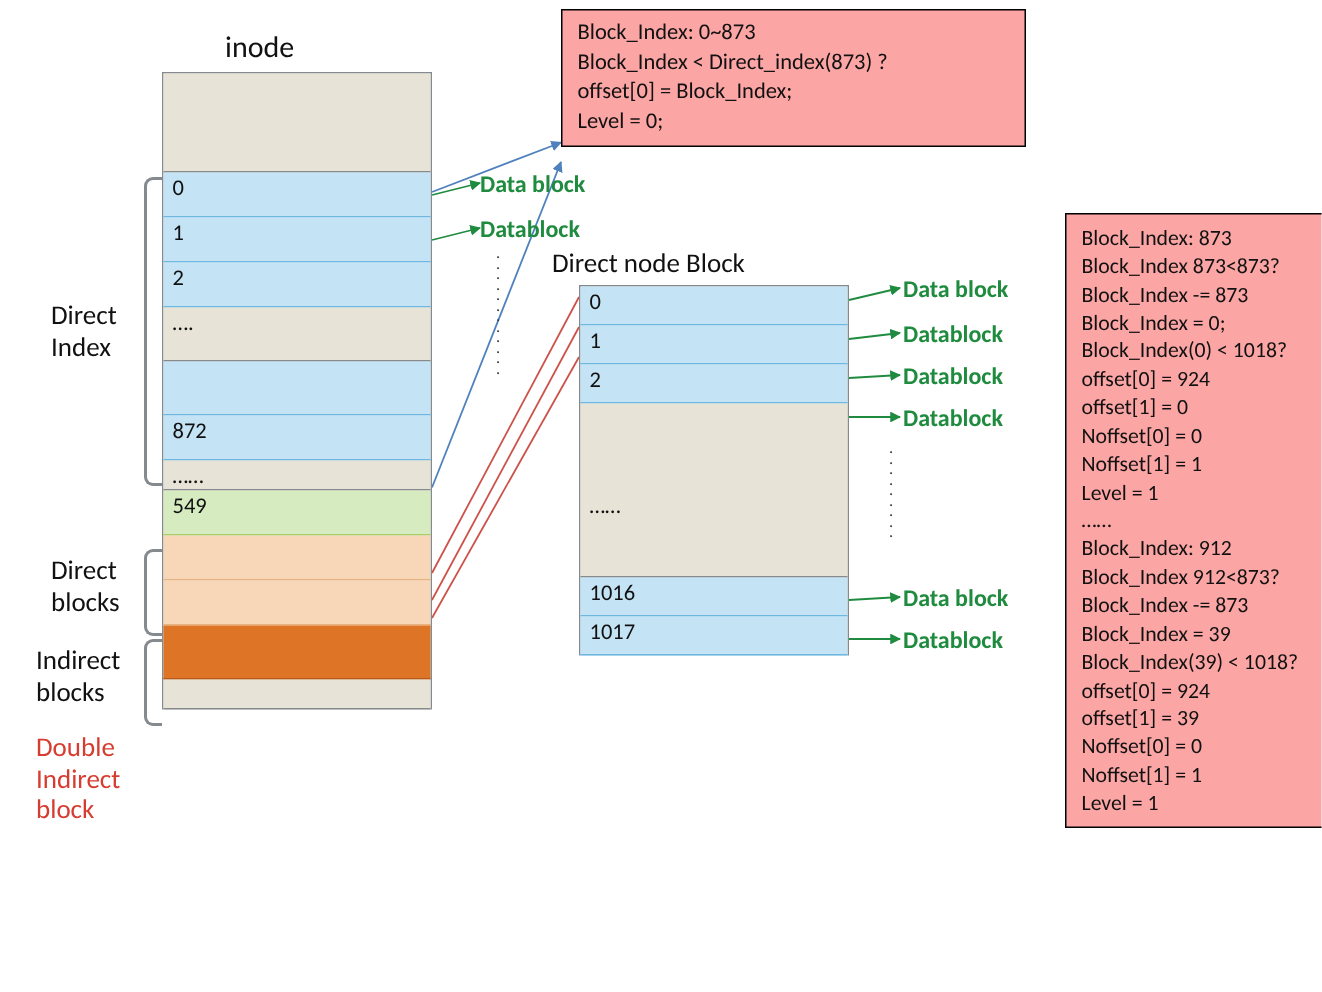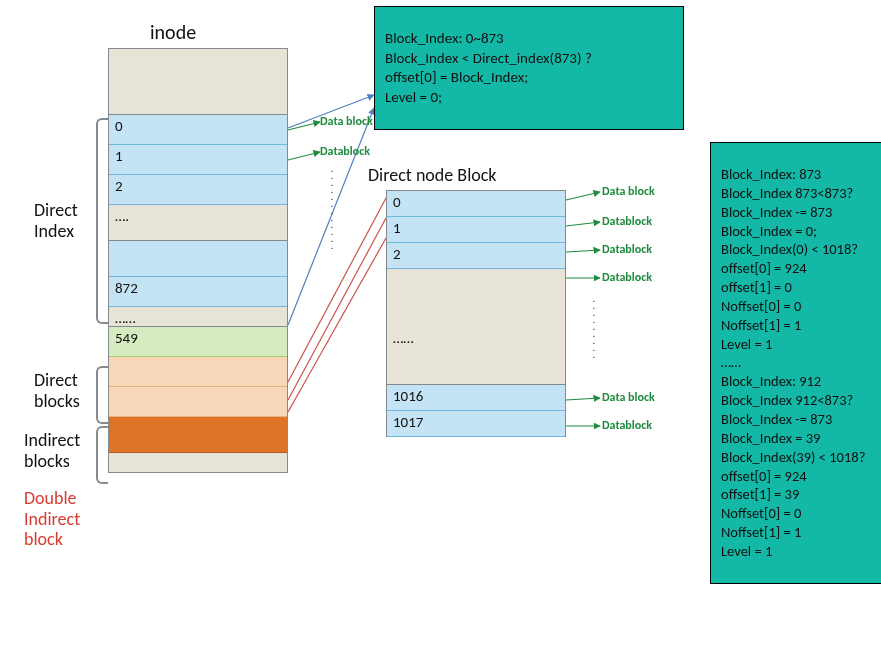--- a/index.html
+++ b/index.html
@@ -53,25 +53,25 @@
   #dnode-title{position:absolute;left:368px;top:164px;font-size:18px}
   #dnode{position:absolute;left:386px;top:190px;width:180px}
   #dnode .h{height:26px}
   #dnode .h-big{height:116px}
 
   
   .sidelabel{position:absolute;font-size:18px;line-height:1.15}
   .brace{position:absolute;border:2px solid var(--border);border-right:none;border-radius:6px 0 0 6px}
 
   
-  .db{position:absolute;color:var(--datablock);font-weight:600;font-size:12px;white-space:nowrap}
+  .db{position:absolute;color:var(--datablock);font-weight:600;font-size:16px;white-space:nowrap}
   .vdots{position:absolute;font-size:11px;line-height:7px;color:#333;text-align:center;width:8px}
 
   
-  .infobox{position:absolute;border:1.5px solid #000;background:#14b8a6;padding:22px 10px;font-size:15px;line-height:1.3}
+  .infobox{position:absolute;border:1.5px solid #000;background:#fca5a5;padding:6px 10px;font-size:15px;line-height:1.3}
   .infobox div{white-space:nowrap}
 
   
   svg#wires{position:absolute;left:0;top:0;width:881px;height:661px;pointer-events:none}
 </style>
 </head>
 <body>
 
 <svg id="wires">
   <defs>

